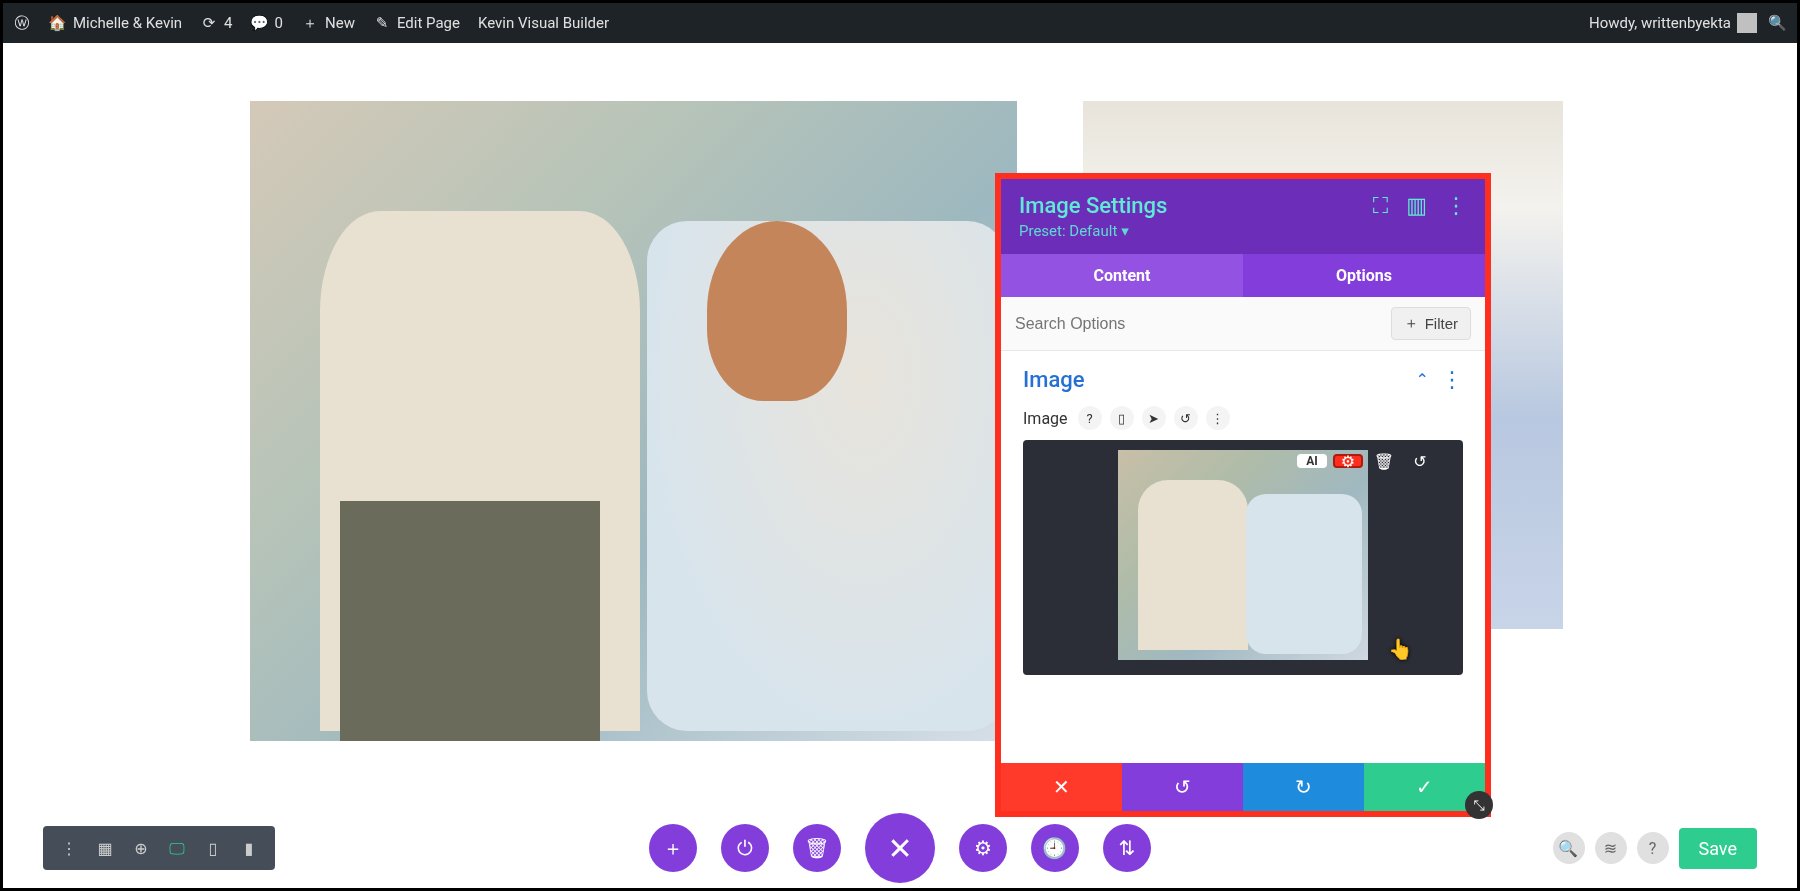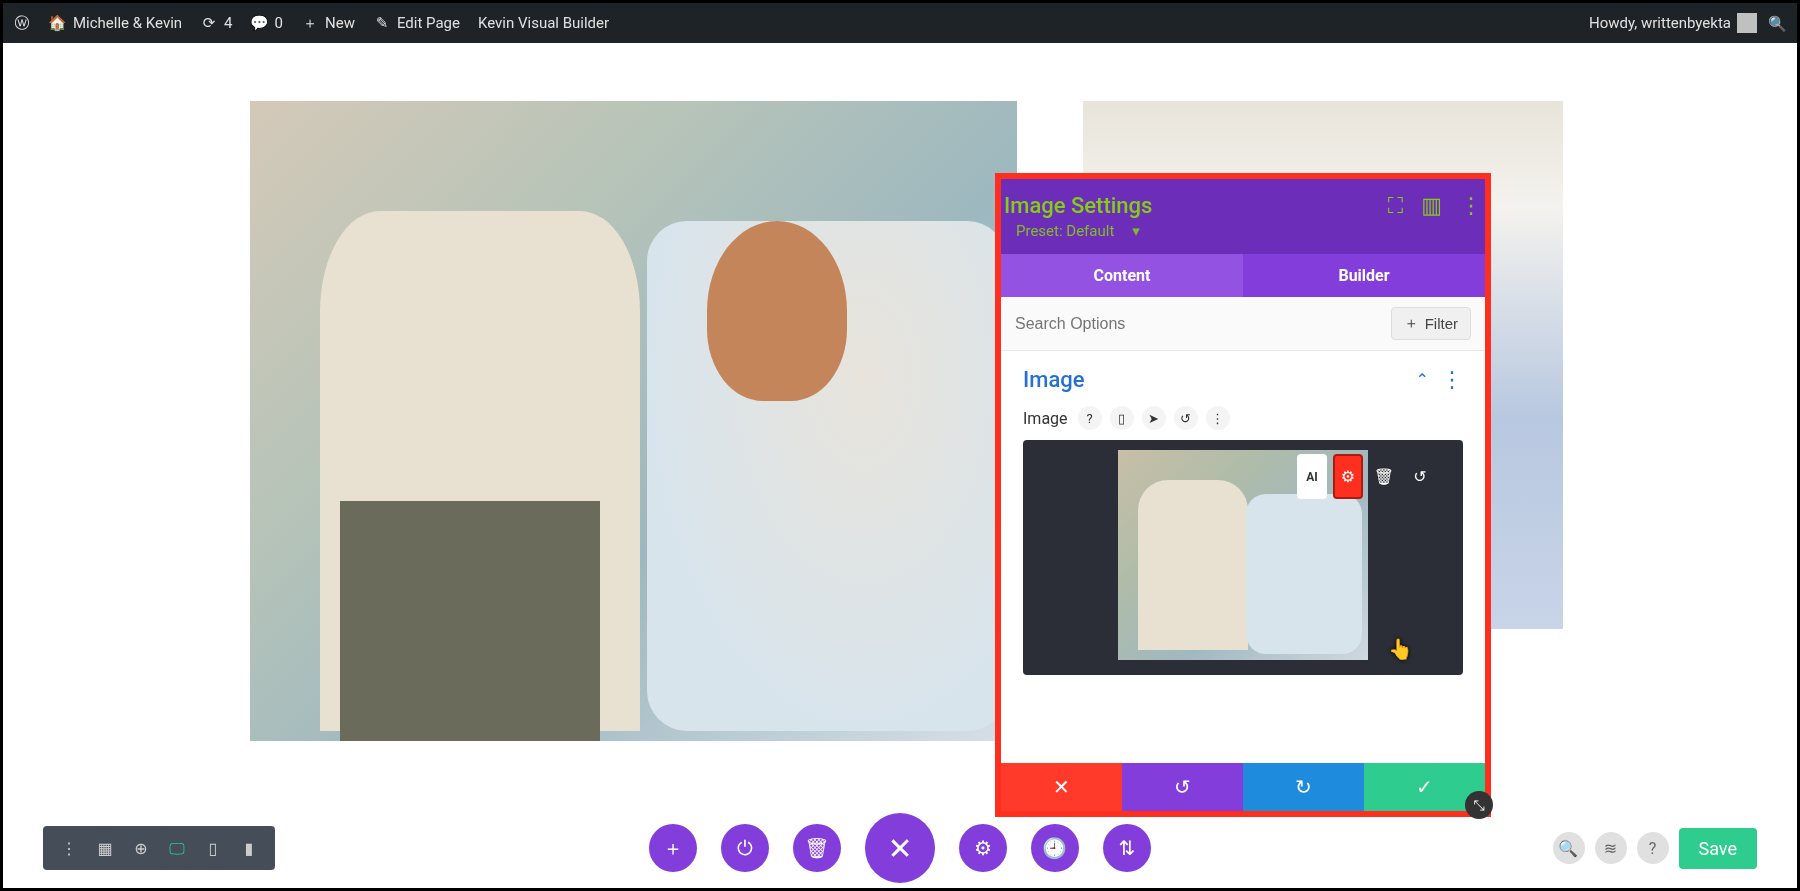--- a/index.html
+++ b/index.html
@@ -1,61 +1,61 @@
 <!DOCTYPE html>
 <html><head>
 <meta charset="utf-8">
 <style>
 * { box-sizing: border-box; margin: 0; padding: 0; }
 body { font-family: -apple-system, BlinkMacSystemFont, "Segoe UI", Roboto, sans-serif; background: #fff; width: 1800px; height: 891px; position: relative; overflow: hidden; border: 3px solid #000; }
 
 
 .wp-bar { position: absolute; top: 0; left: 0; right: 0; height: 40px; background: #1d2327; color: #f0f0f1; display: flex; align-items: center; padding: 0 10px; font-size: 15px; }
 .wp-bar-left { display: flex; align-items: center; gap: 18px; }
-.wp-bar-right { margin-left: auto; display: flex; align-items: flex-end; gap: 12px; }
+.wp-bar-right { margin-left: auto; display: flex; align-items: center; gap: 12px; }
 .wp-item { display: flex; align-items: center; gap: 6px; cursor: pointer; color: #e0e0e0; }
 .wp-avatar { width: 20px; height: 20px; background: #c0c0c0; }
 .wp-ico { width: 18px; height: 18px; display: inline-flex; align-items: center; justify-content: center; }
 
 
 .page-area { position: absolute; top: 40px; bottom: 0; left: 0; right: 0; background: #fff; overflow: hidden; }
 .main-img { position: absolute; left: 247px; top: 58px; width: 767px; height: 640px; background: linear-gradient(135deg,#d4c9b8 0%,#b8c4b8 30%,#9db8c0 60%,#d8e0e8 100%); }
 .side-img { position: absolute; left: 1080px; top: 58px; width: 480px; height: 528px; background: linear-gradient(180deg,#e8e4da 0%,#f4f2ee 20%,#b8c8e0 60%,#c8d4e8 100%); }
 
 
 .couple-big { position: absolute; inset: 0; }
 .man-big { position: absolute; left: 70px; top: 110px; width: 320px; height: 520px; background: #e8e0d0; border-radius: 60px 60px 0 0 / 100px 100px 0 0; }
 .man-pants { position: absolute; left: 90px; bottom: 0; width: 260px; height: 240px; background: #6b6b5b; }
 .woman-big { position: absolute; right: 10px; top: 120px; width: 360px; height: 510px; background: radial-gradient(ellipse at 60% 30%, #e8e4dc 0%, #d8e4ec 70%); border-radius: 40px; }
 .hair { position: absolute; right: 170px; top: 120px; width: 140px; height: 180px; background: #c4855b; border-radius: 50% 50% 40% 40%; }
 
 
 .panel-wrap { position: absolute; left: 992px; top: 130px; width: 496px; height: 644px; border: 6px solid #ff2f1f; background: #fff; z-index: 5; }
-.panel-head { background: #6c2eb9; color: #84cc16; padding: 14px 3px; }
+.panel-head { background: #6c2eb9; color: #5eead4; padding: 14px 18px; }
 .panel-title { font-size: 22px; font-weight: 500; display: flex; align-items: center; }
 .panel-title-right { margin-left: auto; display: flex; gap: 18px; }
-.panel-preset { font-size: 15px; margin-top: 4px; opacity: 0.9; display: flex; align-items: center; gap: 18px; margin-left: 12px; }
+.panel-preset { font-size: 15px; margin-top: 4px; opacity: 0.9; display: flex; align-items: center; gap: 4px; }
 .panel-tabs { display: flex; background: #823ddb; color: #fff; font-weight: bold; }
 .panel-tab { flex: 1; text-align: center; padding: 12px 0; font-size: 16px; cursor: pointer; }
 .panel-tab.active { background: #9452e2; }
 .panel-search { display: flex; align-items: center; padding: 10px 14px; border-bottom: 1px solid #e8e8e8; background: #fafafa; justify-content: space-between; }
 .panel-search input { border: none; background: transparent; font-size: 16px; color: #666; outline: none; flex: 1; }
 .filter-btn { background: #f0f0f0; border: 1px solid #ddd; border-radius: 4px; padding: 6px 12px; font-size: 15px; display: flex; align-items: center; gap: 6px; cursor: pointer; color: #444; }
 .panel-body { padding: 16px 22px; background: #fff; }
 .section-head { display: flex; align-items: center; color: #2570d4; font-size: 22px; font-weight: 500; margin-bottom: 14px; }
 .section-head-right { margin-left: auto; display: flex; gap: 12px; align-items: center; }
 .field-label { display: flex; align-items: center; gap: 10px; font-size: 16px; color: #333; margin-bottom: 10px; }
 .field-icons { display: flex; gap: 8px; }
 .field-ico { width: 24px; height: 24px; border-radius: 12px; background: #f4f4f4; display: flex; align-items: center; justify-content: center; font-size: 13px; cursor: pointer; }
 .thumb-area { background: #2b2e36; border-radius: 4px; padding: 10px 0; display: flex; justify-content: center; position: relative; height: 235px; }
 .thumb-img { width: 250px; height: 210px; background: linear-gradient(135deg,#c8bfa8 0%,#b0bca8 30%,#a0b8c0 60%,#d0d8e0 100%); position: relative; }
 .thumb-man { position: absolute; left: 20px; top: 30px; width: 110px; height: 170px; background: #e8e0d0; border-radius: 30px 30px 0 0; }
 .thumb-woman { position: absolute; right: 6px; top: 44px; width: 116px; height: 160px; background: #d8e4ec; border-radius: 20px; }
 .thumb-toolbar { position: absolute; top: 14px; right: 28px; display: flex; gap: 6px; align-items: center; }
-.tb-btn { width: 30px; height: 45px; border-radius: 4px; display: flex; align-items: center; justify-content: center; cursor: pointer; color: #fff; font-size: 16px; }
+.tb-btn { width: 30px; height: 14px; border-radius: 4px; display: flex; align-items: center; justify-content: center; cursor: pointer; color: #fff; font-size: 16px; }
 .tb-white { background: #fff; color: #333; }
 .tb-gear { background: #ff2f1f; border: 2px solid #b01a0e; }
 .tb-dark { }
 .cursor-hand { position: absolute; right: 50px; bottom: 14px; font-size: 20px; filter: drop-shadow(0 0 2px #000); }
 .panel-footer { position: absolute; bottom: 0; left: 0; right: 0; height: 48px; display: flex; }
 .pf-btn { flex: 1; display: flex; align-items: center; justify-content: center; color: #fff; font-size: 20px; cursor: pointer; }
 .pf-red { background: #ff3a2a; }
 .pf-purple { background: #823ddb; }
 .pf-blue { background: #1f8bdd; }
 .pf-green { background: #2ecc8f; }
@@ -139,21 +139,21 @@
           <span>⋮</span>
         </div>
       </div>
       <div class="panel-preset">
         <span>Preset: Default</span>
         <span>▾</span>
       </div>
     </div>
     <div class="panel-tabs">
       <div class="panel-tab active">Content</div>
-      <div class="panel-tab">Builder</div>
+      <div class="panel-tab">Options</div>
     </div>
     <div class="panel-search">
       <input placeholder="Search Options" style="">
       <button class="filter-btn">
           <span>＋</span>
           <span>Filter</span>
         </button>
     </div>
     <div class="panel-body">
       <div class="section-head">

